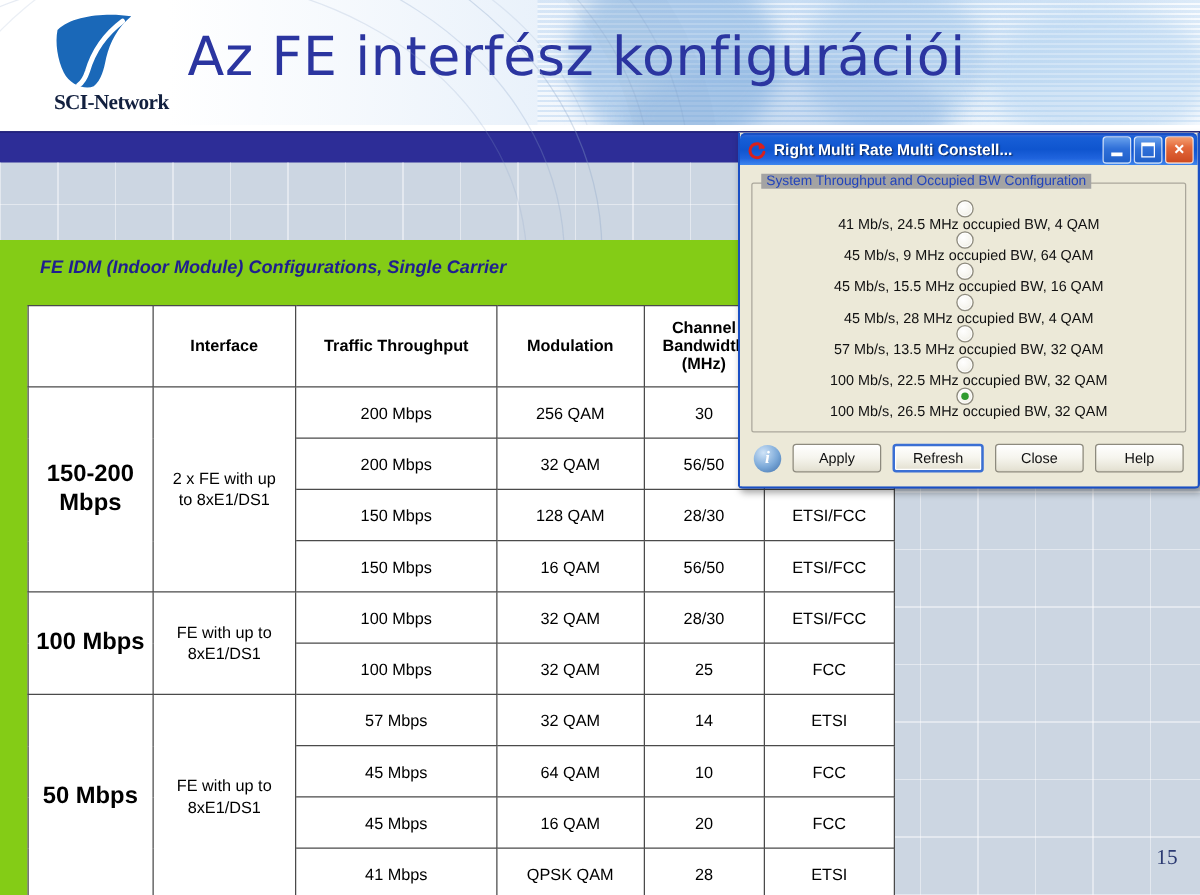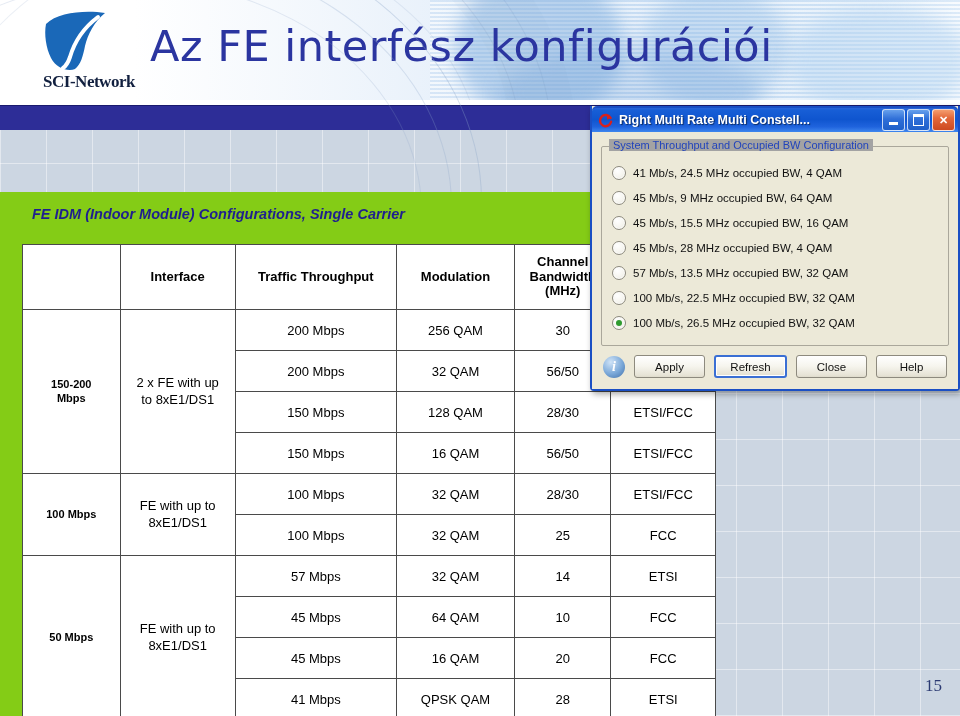--- a/index.html
+++ b/index.html
@@ -205,21 +205,21 @@
     font-weight: normal;
   }
   table.fe-table th {
     font-weight: bold;
     height: 64px;
     line-height: 1.15;
   }
   table.fe-table td.rowcell { height: 40px; }
   table.fe-table td.grp-speed {
     font-weight: bold;
-    font-size: 11px;
+    font-size: 19px;
     line-height: 1.2;
   }
   table.fe-table td.grp-iface { line-height: 1.25; }
 
   
   .c0 { width: 96px; }
   .c1 { width: 112px; }
   .c2 { width: 162px; }
   .c3 { width: 114px; }
   .c4 { width: 90px; }
@@ -298,20 +298,21 @@
     white-space: nowrap;
   }
   .radio-row {
     display: flex;
     align-items: center;
     height: 25px;
     font-family: "Liberation Sans", sans-serif;
     font-size: 11.5px;
     color: #111;
     white-space: nowrap;
+    flex-direction: column;
   }
   .radio-dot {
     width: 12px; height: 12px;
     border-radius: 50%;
     border: 1px solid #8d8a7e;
     background: radial-gradient(circle at 38% 32%, #ffffff 0%, #f6f5ef 55%, #e2e0d4 100%);
     margin-right: 7px;
     flex: 0 0 auto;
     position: relative;
     box-shadow: inset 0 0 0 1px rgba(255,255,255,0.8);

